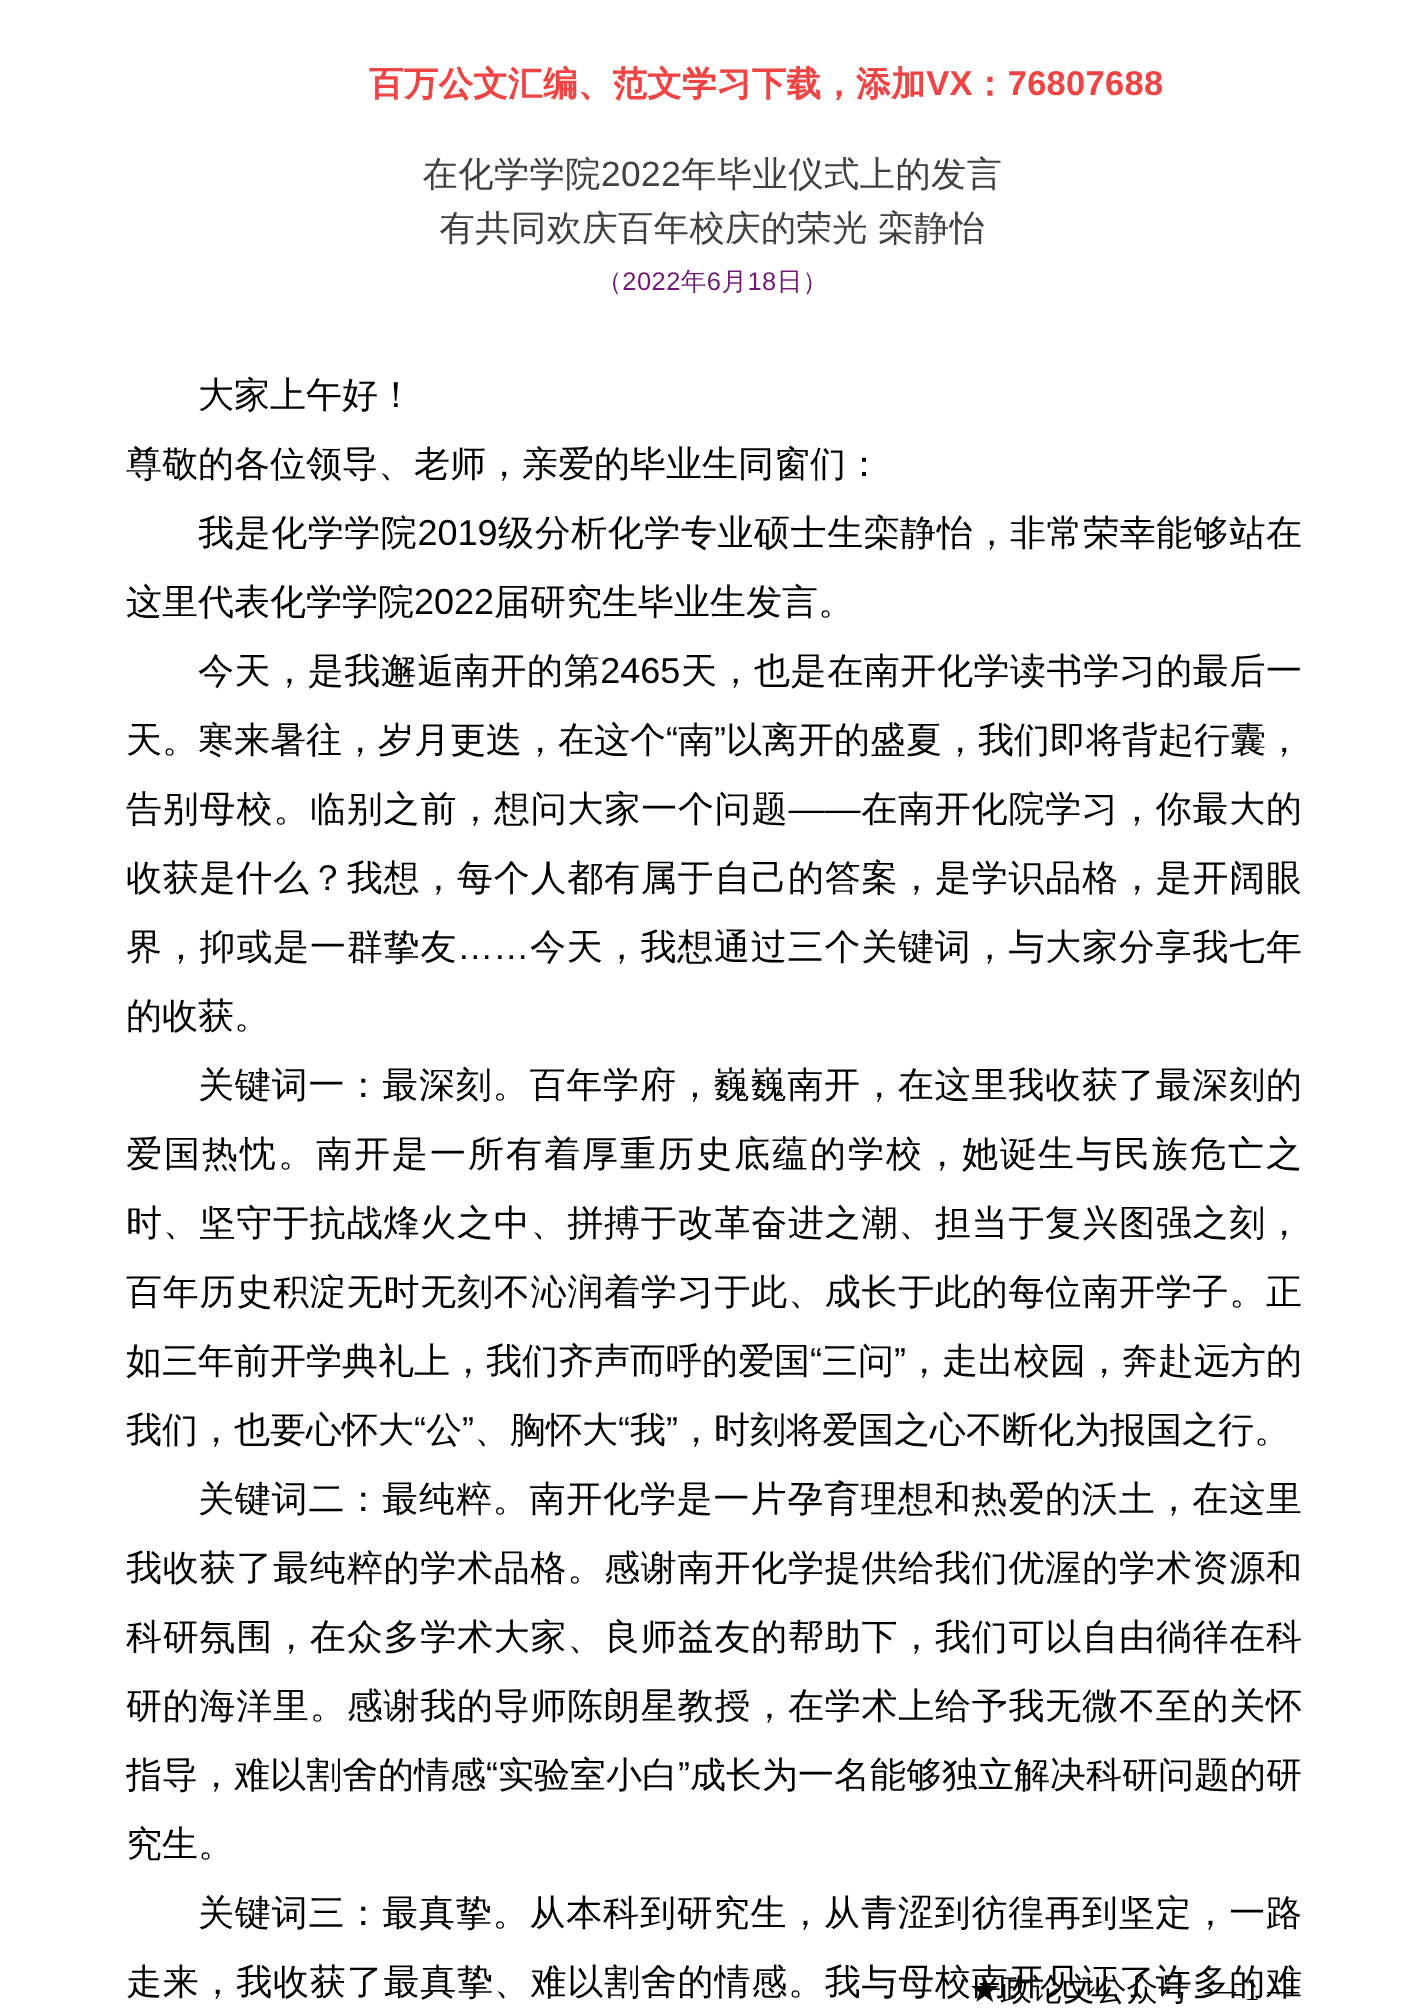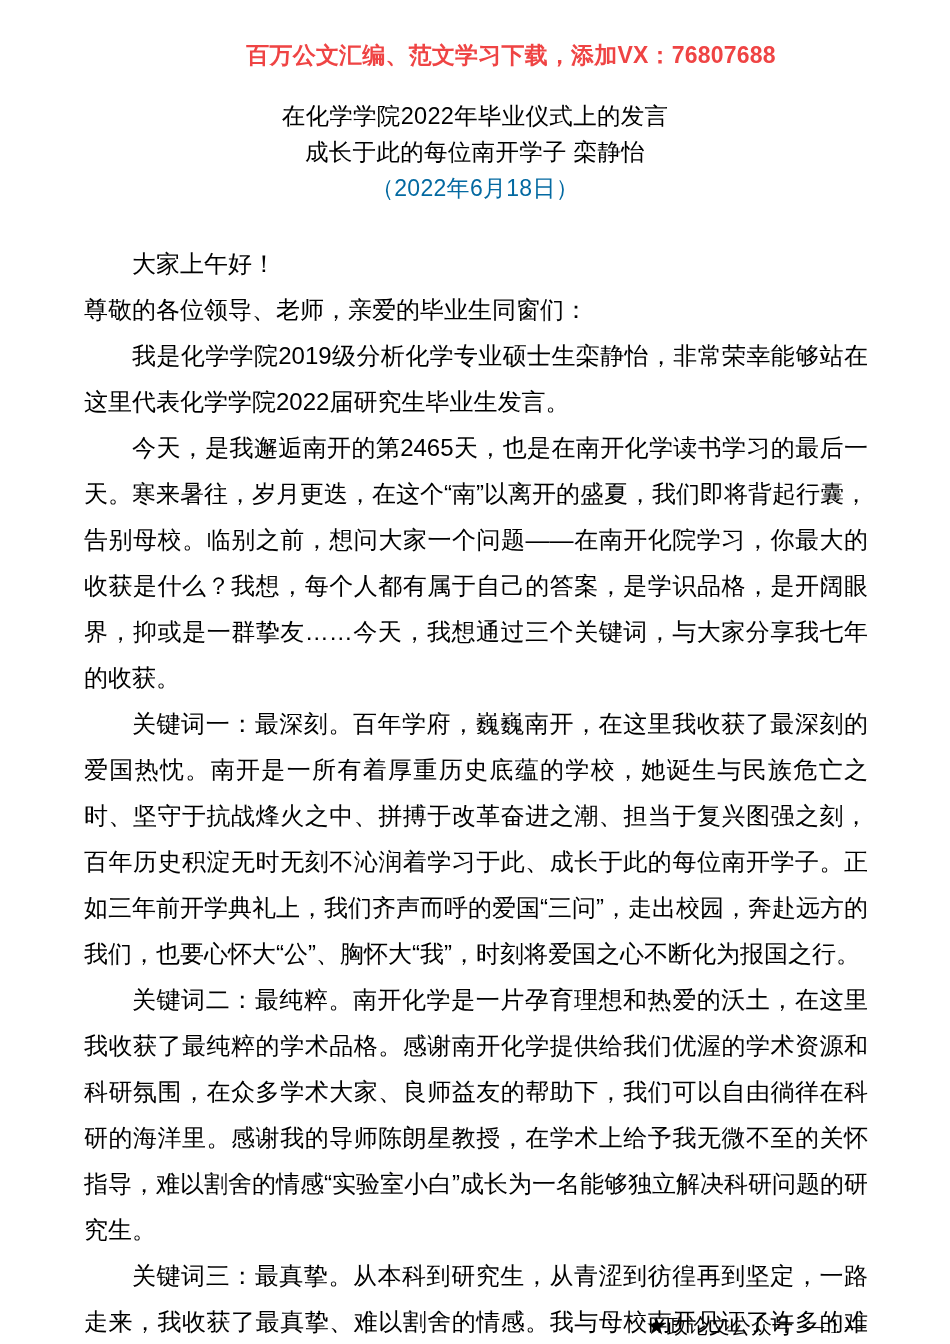--- a/index.html
+++ b/index.html
@@ -43,28 +43,28 @@
   .title-block {
     position: absolute;
     top: 98px;
     left: 0;
     width: 950px;
     text-align: center;
   }
   .title-line {
     font-size: 23.5px;
     line-height: 36px;
-    color: #000000;
+    color: #404040;
     font-weight: normal;
     letter-spacing: 0.3px;
   }
   .title-date {
-    font-size: 23px;
+    font-size: 17px;
     line-height: 36px;
-    color: #0369a1;
+    color: #701a75;
     letter-spacing: 0.3px;
   }
 
   
   .body-text {
     position: absolute;
     top: 241px;
     left: 84px;
     width: 784px;
   }
@@ -113,21 +113,21 @@
 </style>
 </head>
 <body>
 
 <div class="page">
 
   <div class="promo-banner">百万公文汇编、范文学习下载，添加VX：76807688</div>
 
   <div class="title-block">
     <div class="title-line">在化学学院2022年毕业仪式上的发言</div>
-    <div class="title-line">成长于此的每位南开学子  栾静怡</div>
+    <div class="title-line">有共同欢庆百年校庆的荣光  栾静怡</div>
     <div class="title-date">（2022年6月18日）</div>
   </div>
 
   <div class="body-text">
     <p class="para indent">大家上午好！</p>
     <p class="para no-indent">尊敬的各位领导、老师，亲爱的毕业生同窗们：</p>
     <p class="para indent">我是化学学院2019级分析化学专业硕士生栾静怡，非常荣幸能够站在这里代表化学学院2022届研究生毕业生发言。</p>
     <p class="para indent">今天，是我邂逅南开的第2465天，也是在南开化学读书学习的最后一天。寒来暑往，岁月更迭，在这个“南”以离开的盛夏，我们即将背起行囊，告别母校。临别之前，想问大家一个问题——在南开化院学习，你最大的收获是什么？我想，每个人都有属于自己的答案，是学识品格，是开阔眼界，抑或是一群挚友……今天，我想通过三个关键词，与大家分享我七年的收获。</p>
     <p class="para indent">关键词一：最深刻。百年学府，巍巍南开，在这里我收获了最深刻的爱国热忱。南开是一所有着厚重历史底蕴的学校，她诞生与民族危亡之时、坚守于抗战烽火之中、拼搏于改革奋进之潮、担当于复兴图强之刻，百年历史积淀无时无刻不沁润着学习于此、成长于此的每位南开学子。正如三年前开学典礼上，我们齐声而呼的爱国“三问”，走出校园，奔赴远方的我们，也要心怀大“公”、胸怀大“我”，时刻将爱国之心不断化为报国之行。</p>
     <p class="para indent">关键词二：最纯粹。南开化学是一片孕育理想和热爱的沃土，在这里我收获了最纯粹的学术品格。感谢南开化学提供给我们优渥的学术资源和科研氛围，在众多学术大家、良师益友的帮助下，我们可以自由徜徉在科研的海洋里。感谢我的导师陈朗星教授，在学术上给予我无微不至的关怀指导，难以割舍的情感“实验室小白”成长为一名能够独立解决科研问题的研究生。</p>

